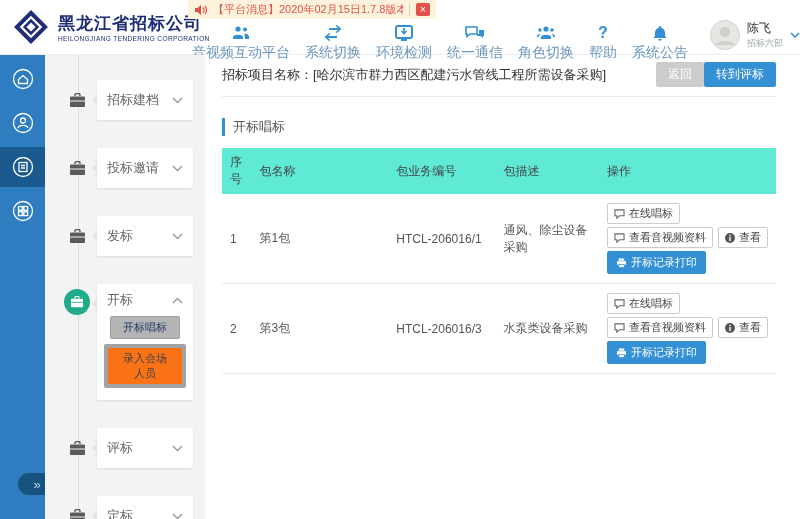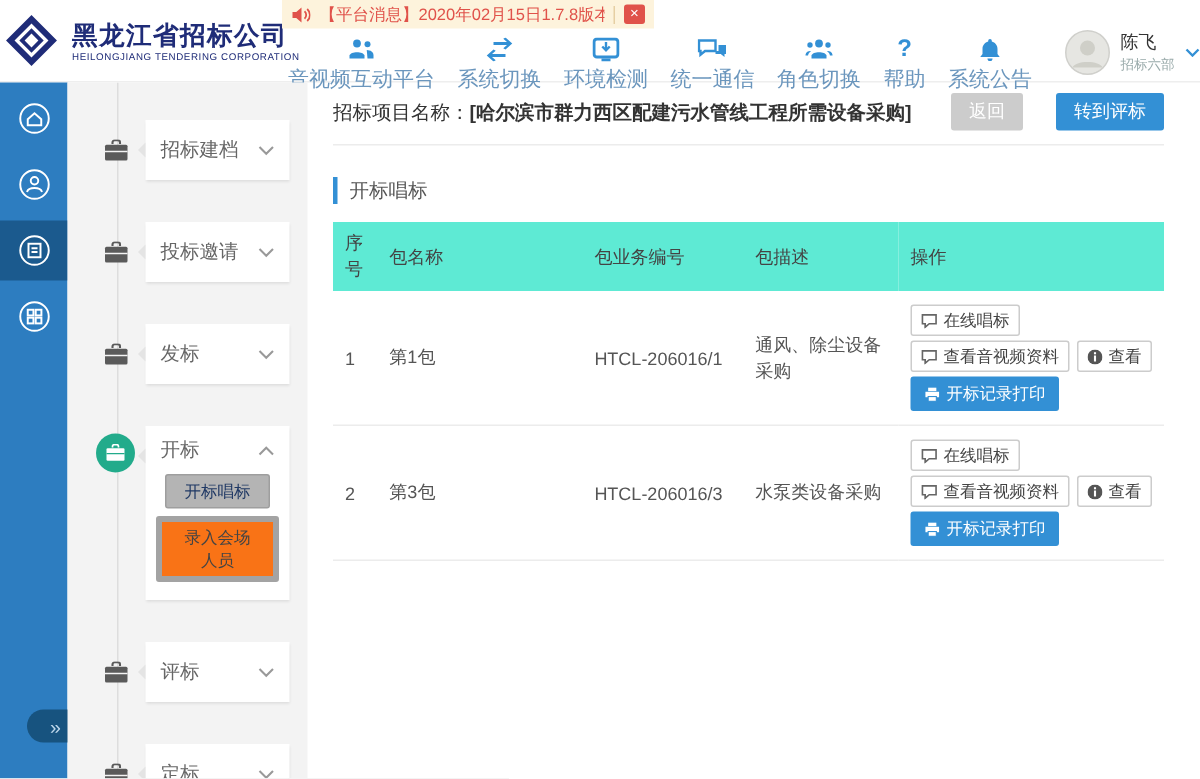--- a/index.html
+++ b/index.html
@@ -2,21 +2,21 @@
 <html><head>
 <meta charset="utf-8">
 <style>
   * { margin:0; padding:0; box-sizing:border-box; }
   html,body { background:#e9e9e9; }
   body { font-family:"Liberation Sans","DejaVu Sans",sans-serif; }
   .page { position:relative; width:800px; height:519px; background:#fff; overflow:hidden; }
 
   
   .app-header { position:relative; height:55px; background:#fff; border-bottom:1px solid #eee; }
-  .logo { position:absolute; left:0; top:6px; display:flex; align-items:center; gap:6px; }
+  .logo { position:absolute; left:10px; top:6px; display:flex; align-items:center; gap:6px; }
   .logo-text .cn { font-size:17px; font-weight:900; color:#1f2c78; letter-spacing:1px; }
   .logo-text .en { font-size:6.5px; color:#1f2c78; letter-spacing:.4px; }
 
   .notice-bar { position:absolute; left:188px; top:0; height:19px; width:248px;
     background:#fdf3dc; display:flex; align-items:center; padding:0 6px; gap:6px; }
   .notice-text { font-size:11px; color:#e0524a; white-space:nowrap; overflow:hidden; flex:1; }
   .notice-divider { width:1px; height:12px; background:#e6cfa3; }
   .notice-close { width:14px; height:13px; background:#e0524a; color:#fff; border:none;
     font-size:10px; line-height:12px; text-align:center; border-radius:2px; cursor:pointer; padding:0; }
 
@@ -52,22 +52,22 @@
   .step-label { font-size:13px; color:#666; }
   .step-card.tall { padding-bottom:7px; }
   .step-card.tall .step-head { height:32px; }
   .sub-btn { display:block; margin:0 auto 5px; font-size:11px; cursor:pointer; padding:3px 10px; border-radius:2px; }
   .sub-btn.on { background:#b4b4b4; border:1px solid #9e9e9e; color:#1f3864; width:72%; }
   .sub-btn.off { background:#f97316; border:4px solid #a3a3a3; color:#444; width:86%; }
 
   .main { flex:1; padding:0 24px 0 17px; background:#fff; min-width:0; }
   .title-row { display:flex; align-items:center; padding:7px 0 9px; border-bottom:1px solid #ececec; }
   .project { font-size:13px; color:#333; }
-  .project b { font-weight:bold; }
-  .title-btns { margin-left:auto; display:flex; gap:22px;justify-content:flex-end; }
+  .project b { font-weight:normal; }
+  .title-btns { margin-left:auto; display:flex; gap:0;justify-content:flex-end; }
   .btn { font-size:12px; border:none; border-radius:2px; padding:4px 12px; cursor:pointer; }
   .btn-back { background:#ccc; color:#fff; }
   .btn-goto { background:#3390d5; color:#fff; }
 
   .section-head { margin:21px 0 12px; font-size:13px; color:#555; border-left:3px solid #3390d5; padding-left:8px; }
 
   table.pkg { width:100%; border-collapse:collapse; font-size:12px; color:#555; }
   table.pkg thead tr { background:#5eead4; }
   table.pkg th { text-align:left; font-weight:normal; color:#444; padding:6px 8px; height:36px; }
   table.pkg th.col-idx { width:30px; }

